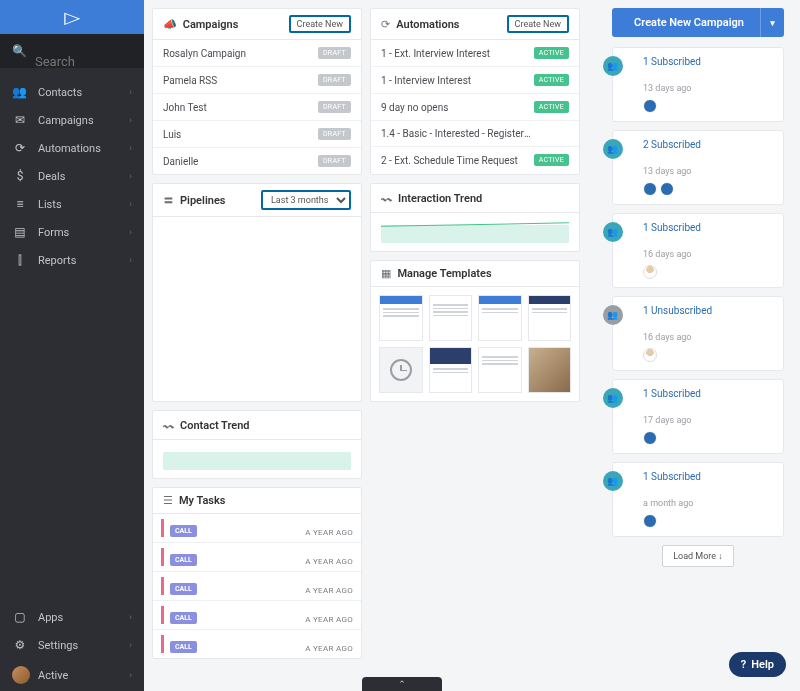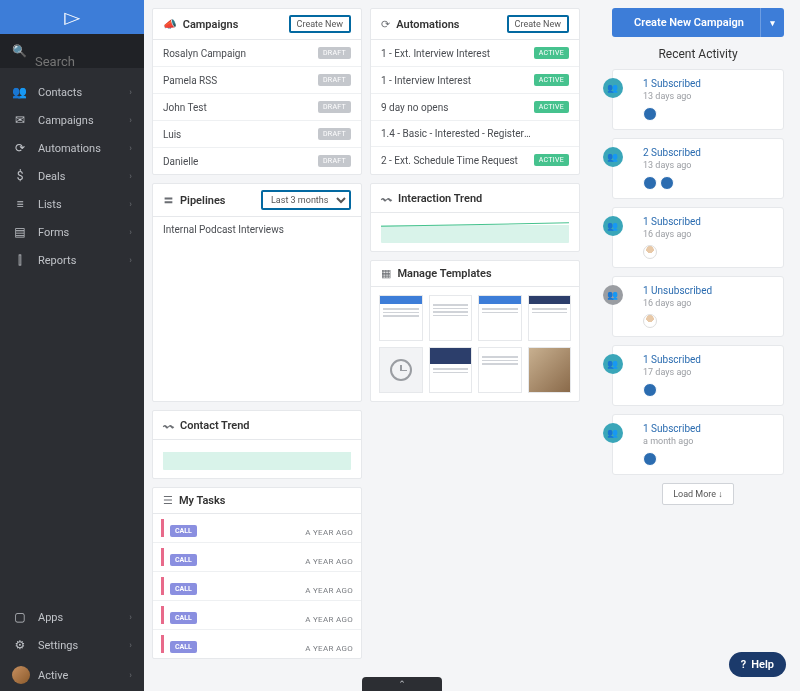--- a/index.html
+++ b/index.html
@@ -65,21 +65,21 @@
 
 .right { position: absolute; left: 608px; top: 0; width: 184px; padding: 8px 8px 8px 4px; }
 .btn-primary { width: 100%; background: #3d7dd8; color: #fff; border: none; border-radius: 3px; padding: 8px 10px; font-size: 11px; font-weight: 600; display: flex; align-items: center; cursor: pointer; margin-bottom: 10px; position: relative; }
 .btn-primary .chev-down { position:absolute; right:0; top:0; bottom:0; width:24px; border-left:1px solid rgba(255,255,255,0.25); display:flex; align-items:center; justify-content:center; font-size:9px; }
 .btn-primary .lbl { flex:1; text-align:center; padding-right:18px; }
 .recent-title { font-size: 12px; color: #333; text-align: center; margin: 6px 0 8px; }
 .activity { background: #fff; border: 1px solid #e6e8eb; border-radius: 3px; padding: 8px 8px 8px 30px; position: relative; margin-bottom: 8px; font-size: 10px; }
 .activity .circ { position: absolute; left: -10px; top: 8px; width: 20px; height: 20px; border-radius: 50%; background: #3aa6b9; color:#fff; display:flex; align-items:center; justify-content:center; font-size:9px; }
 .activity .circ.gray { background: #9a9da2; }
 .activity .atitle { color: #2b6cb0; font-weight: 400; }
-.activity .atime { color: #9a9da2; font-size: 9px; margin-top: 2px; }
+.activity .atime { color: #9a9da2; font-size: 9px; margin-top: 16px; }
 .activity .avrow { margin-top: 6px; display:flex; gap:3px; }
 .mini-av { width: 14px; height: 14px; border-radius: 50%; background: #2b6cb0; border:1px solid #fff; display:inline-block; }
 .mini-av.face { background: radial-gradient(circle at 50% 30%, #e8c9a8 35%, #fff 36%); border:1px solid #ddd; }
 .loadmore { display:block; margin: 8px auto; font-size: 9px; padding: 5px 10px; border:1px solid #d0d3d8; background:#fff; border-radius:2px; cursor:pointer; color:#555; }
 
 .help-btn { position: absolute; right: 14px; bottom: 14px; background: #1b3a6b; color: #fff; border-radius: 14px; padding: 6px 12px; font-size: 11px; font-weight: 600; display:flex; align-items:center; gap:5px; cursor:pointer; }
 .bottom-tab { position:absolute; left:362px; bottom:0; width:80px; height:14px; background:#2c2e33; border-radius:4px 4px 0 0; display:flex; align-items:center; justify-content:center; color:#c0c3c8; font-size:9px; cursor:pointer; }
 </style>
 </head>
 <body>
@@ -212,24 +212,20 @@
   <div class="row">
     <div class="card c-pipelines">
       <div class="card-header">
         <span class="hicon">〓</span>
         <span class="htitle">Pipelines</span>
         <select class="hbtn">
           <option>Last 3 months</option>
         </select>
       </div>
       <div id="pipelines-list" style="max-height:126px; overflow:hidden;">
-          <div class="list-item">
-            <span>Internal Podcast Interviews</span>
-            <span class="right-val"></span>
-          </div>
         </div>
     </div>
     <div style="display:flex; flex-direction:column; gap:8px;">
       <div class="card c-interaction">
         <div class="card-header">
           <span class="hicon">〰</span>
           <span class="htitle">Interaction Trend</span>
         </div>
         <div class="chart-area">
             <div class="sparkline trend"></div>
@@ -341,21 +337,20 @@
         </div>
     </div>
   </div>
 </div>
 
 <div class="right">
   <button class="btn-primary">
     <span class="lbl">Create New Campaign</span>
     <span class="chev-down">▾</span>
   </button>
-  <div class="recent-title">Recent Activity</div>
   <div id="activity-list">
       <div class="activity">
         <div class="circ">👥</div>
         <div class="atitle">1 Subscribed</div>
         <div class="atime">13 days ago</div>
         <div class="avrow">
           <span class="mini-av"></span>
         </div>
       </div>
       <div class="activity">

